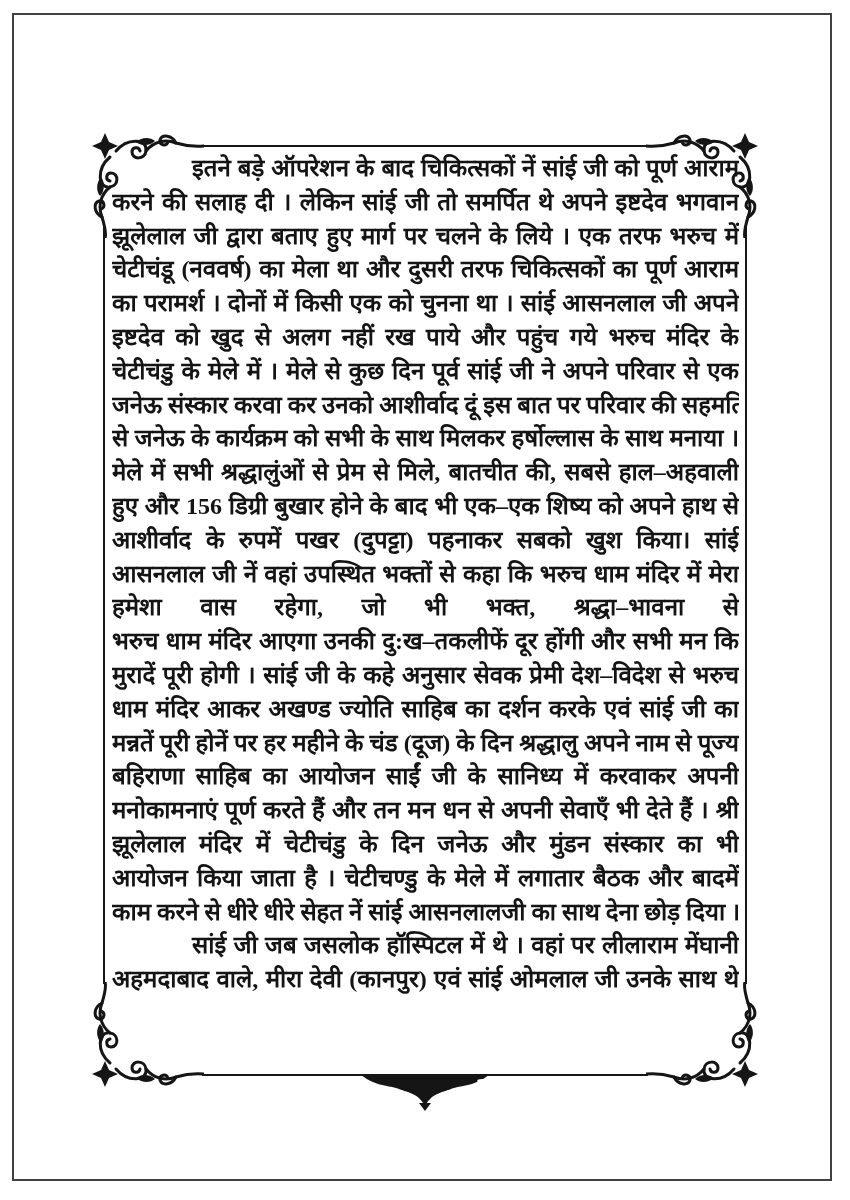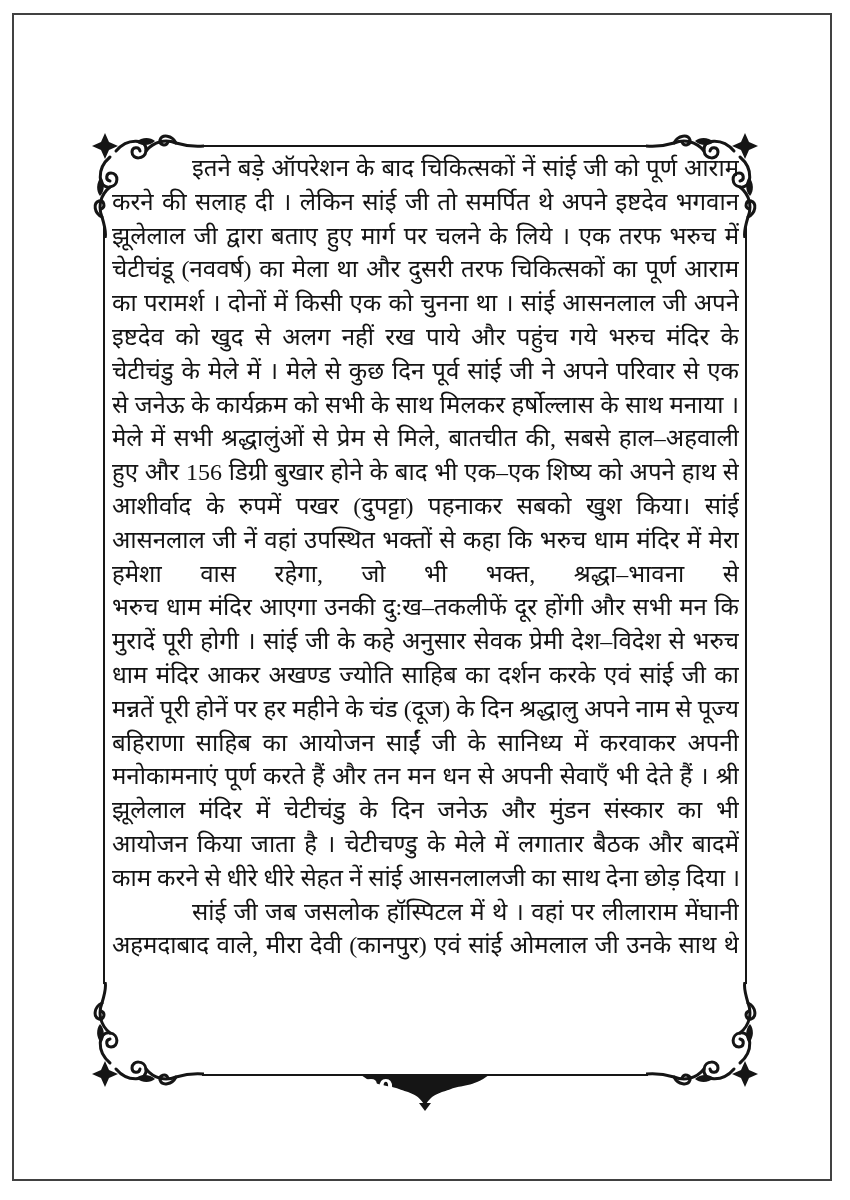--- a/index.html
+++ b/index.html
@@ -42,42 +42,42 @@
     height: 762px;
   }
   .rule-left  { left: 103px; }
   .rule-right { left: 745px; }
   .text-block {
     position: absolute;
     left: 112px; top: 152px;
     width: 627px;
     color: #141414;
     font-size: 24px;
-    font-weight: 400;
+    font-weight: 700;
   }
   .line {
     height: 33.8px;
     line-height: 33.8px;
     text-align: justify;
     text-align-last: justify;
     overflow: hidden;
     white-space: nowrap;
   }
   .line.indent { padding-left: 80px; }
   .page-badge {
     position: absolute;
     left: 361px; top: 1075px;
     width: 128px; height: 36px;
   }
   .page-badge svg { position: absolute; left: 0; top: 0; width: 128px; height: 36px; display: block; }
   .page-num {
     position: absolute;
-    left: 3px; top: 1px;
+    left: 16px; top: 1px;
     width: 128px;
-    text-align: left;
+    text-align: right;
     color: #ffffff;
     font-family: "DejaVu Sans", sans-serif;
     font-weight: 700;
     font-size: 21px;
     line-height: 24px;
   }
 </style>
 </head>
 <body>
 
@@ -152,20 +152,21 @@
   <div class="rule-v rule-right"></div>
 
   <div class="text-block" id="text-block">
       <div class="line indent">इतने बड़े ऑपरेशन के बाद चिकित्सकों नें सांई जी को पूर्ण आराम</div>
       <div class="line">करने की सलाह दी । लेकिन सांई जी तो समर्पित थे अपने इष्टदेव भगवान</div>
       <div class="line">झूलेलाल जी द्वारा बताए हुए मार्ग पर चलने के लिये । एक तरफ भरुच में</div>
       <div class="line">चेटीचंडू (नववर्ष) का मेला था और दुसरी तरफ चिकित्सकों का पूर्ण आराम</div>
       <div class="line">का परामर्श । दोनों में किसी एक को चुनना था । सांई आसनलाल जी अपने</div>
       <div class="line">इष्टदेव को खुद से अलग नहीं रख पाये और पहुंच गये भरुच मंदिर के</div>
       <div class="line">चेटीचंडु के मेले में । मेले से कुछ दिन पूर्व सांई जी ने अपने परिवार से एक</div>
+      <div class="line">जनेऊ संस्कार करवा कर उनको आशीर्वाद दूं इस बात पर परिवार की सहमति</div>
       <div class="line">से जनेऊ के कार्यक्रम को सभी के साथ मिलकर हर्षोल्लास के साथ मनाया ।</div>
       <div class="line">मेले में सभी श्रद्धालुंओं से प्रेम से मिले, बातचीत की, सबसे हाल–अहवाली</div>
       <div class="line">हुए और 156 डिग्री बुखार होने के बाद भी एक–एक शिष्य को अपने हाथ से</div>
       <div class="line">आशीर्वाद के रुपमें पखर (दुपट्टा) पहनाकर सबको खुश किया। सांई</div>
       <div class="line">आसनलाल जी नें वहां उपस्थित भक्तों से कहा कि भरुच धाम मंदिर में मेरा</div>
       <div class="line">हमेशा वास रहेगा, जो भी भक्त, श्रद्धा–भावना से</div>
       <div class="line">भरुच धाम मंदिर आएगा उनकी दु:ख–तकलीफें दूर होंगी और सभी मन कि</div>
       <div class="line">मुरादें पूरी होगी । सांई जी के कहे अनुसार सेवक प्रेमी देश–विदेश से भरुच</div>
       <div class="line">धाम मंदिर  आकर अखण्ड ज्योति साहिब का दर्शन करके एवं सांई जी का</div>
       <div class="line">मन्नतें पूरी होनें पर हर महीने के चंड (दूज) के दिन श्रद्धालु अपने नाम से पूज्य</div>

